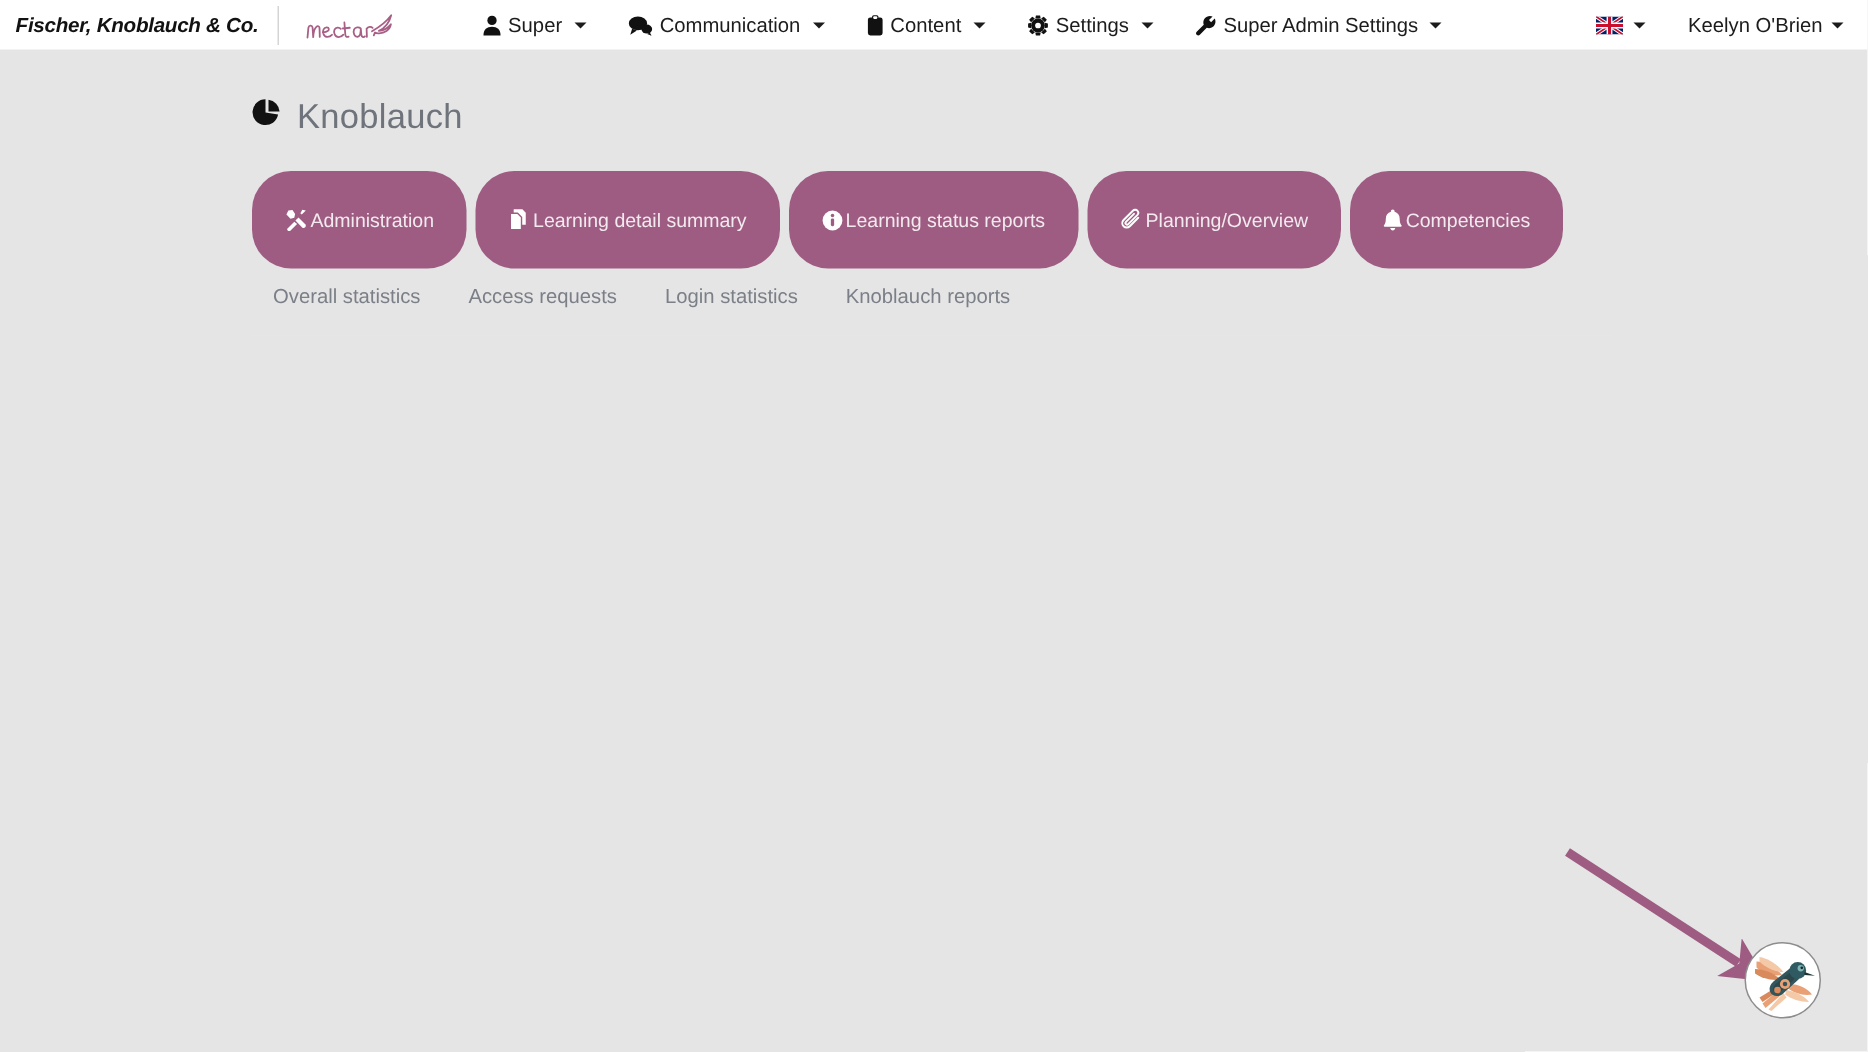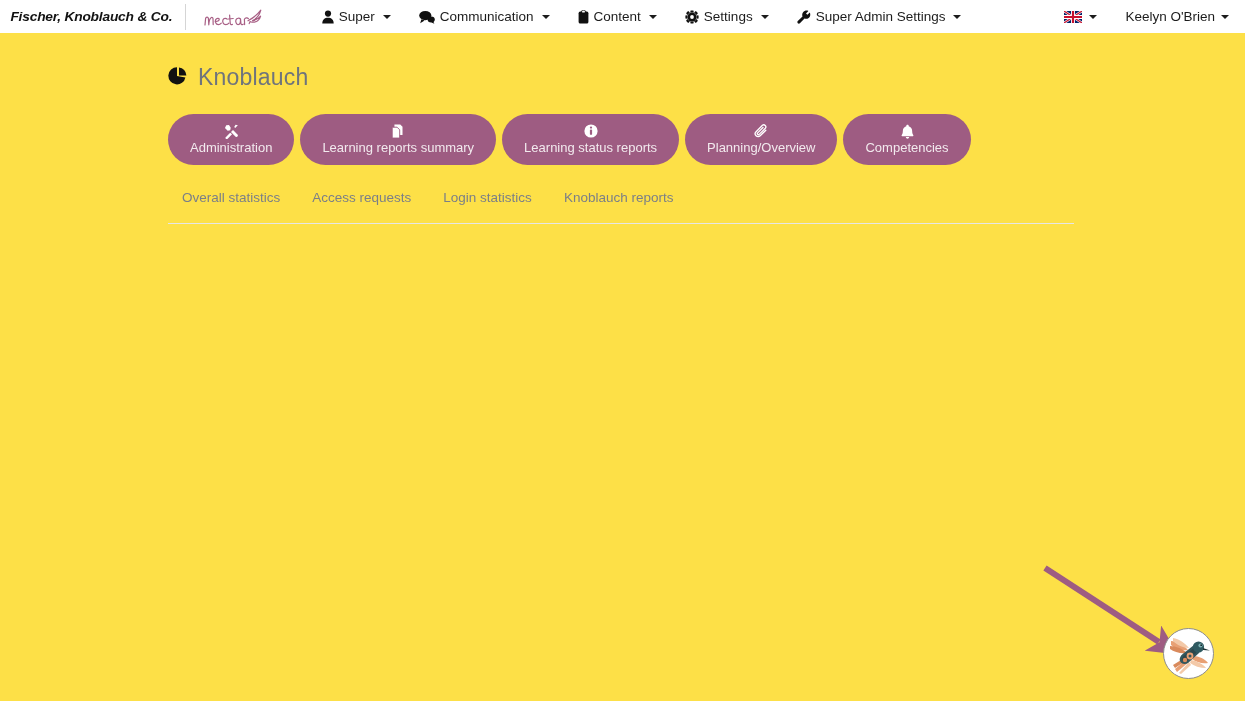--- a/index.html
+++ b/index.html
@@ -3,21 +3,21 @@
 <meta charset="utf-8">
 <style>
   * { box-sizing: border-box; }
   html, body {
     margin: 0; padding: 0;
     width: 1245px; height: 701px;
     background: #ffffff;
     font-family: "Liberation Sans", sans-serif;
     overflow: hidden;
   }
-  .page { position: relative; width: 1245px; height: 701px; background:#fde047; }
+  .page { position: relative; width: 1245px; height: 701px; background:#e5e5e5; }
 
   
   .topbar {
     position: absolute; top: 0; left: 0;
     width: 1245px; height: 33px;
     display: flex; align-items: center;
     background: #ffffff;
   }
   .brand-block {
     display: flex; align-items: center;
@@ -74,25 +74,25 @@
     font-size: 23px; color: #6f747c; font-weight: 400;
     letter-spacing: 0.2px;
   }
 
   
   .pillbar {
     position: absolute; left: 168px; top: 114px;
     display: flex; gap: 6px;
   }
   .pill {
-    height: 51px;
+    height: 65px;
     border-radius: 26px;
     background: #9e5c82;
     color: #f4eef1;
-    display: flex; flex-direction: column;
+    display: flex; 
     align-items: center; justify-content: center;
     padding: 0 22px;
     cursor: pointer;
     gap: 2px;
   }
   .pill .picon {
     display:flex; align-items:center; justify-content:center;
     height: 14px; color:#fff;
   }
   .pill .plabel { font-size: 13px; color:#f2eaee; white-space: nowrap; line-height: 15px;}
@@ -271,21 +271,21 @@
       <span class="plabel">Administration</span>
     </div>
 
     <div class="pill">
       <span class="picon">
         <svg width="14" height="15" viewBox="0 0 14 16">
           <path d="M3.2 0.6 L9.4 0.6 L11.8 3 L11.8 11.6 L3.2 11.6 Z" fill="#fff"></path>
           <path d="M0.8 3.4 L6 3.4 L8.8 6.2 L8.8 15 L0.8 15 Z" fill="#fff" stroke="#9e5c82" stroke-width="1"></path>
         </svg>
       </span>
-      <span class="plabel">Learning reports summary</span>
+      <span class="plabel">Learning detail summary</span>
     </div>
 
     <div class="pill">
       <span class="picon">
         <svg width="14" height="14" viewBox="0 0 14 14">
           <circle cx="7" cy="7" r="6.6" fill="#fff"></circle>
           <circle cx="7" cy="3.6" r="1.15" fill="#9e5c82"></circle>
           <rect x="5.9" y="5.6" width="2.2" height="5.2" rx="0.9" fill="#9e5c82"></rect>
         </svg>
       </span>

